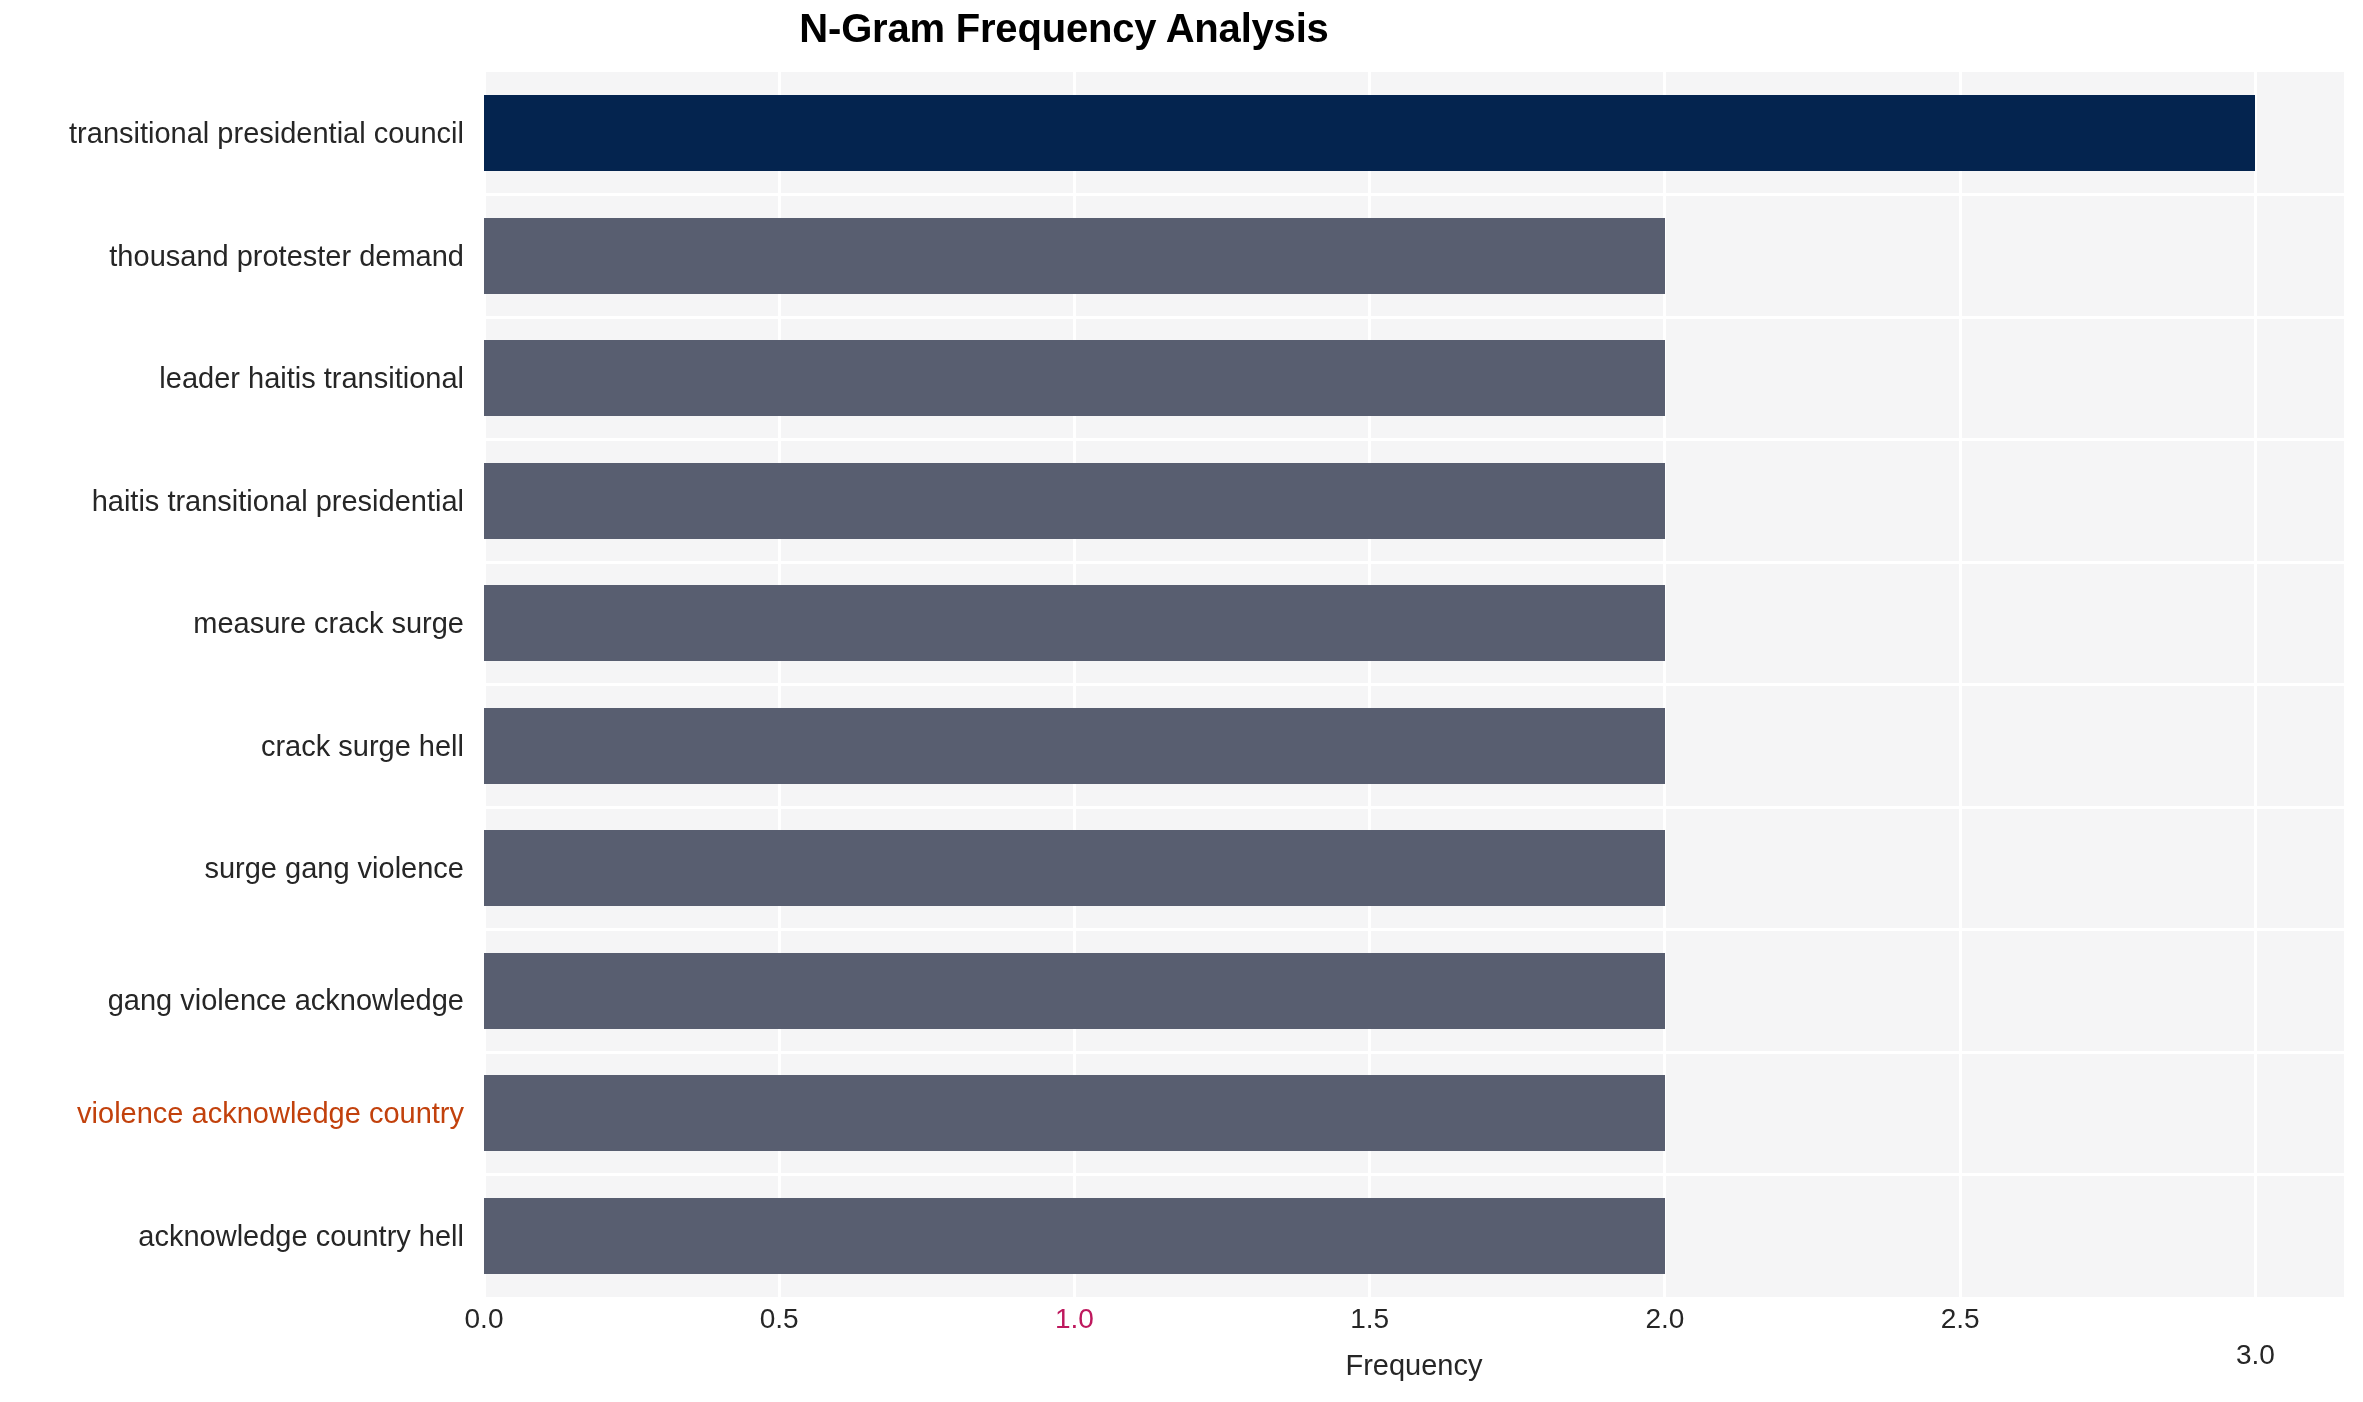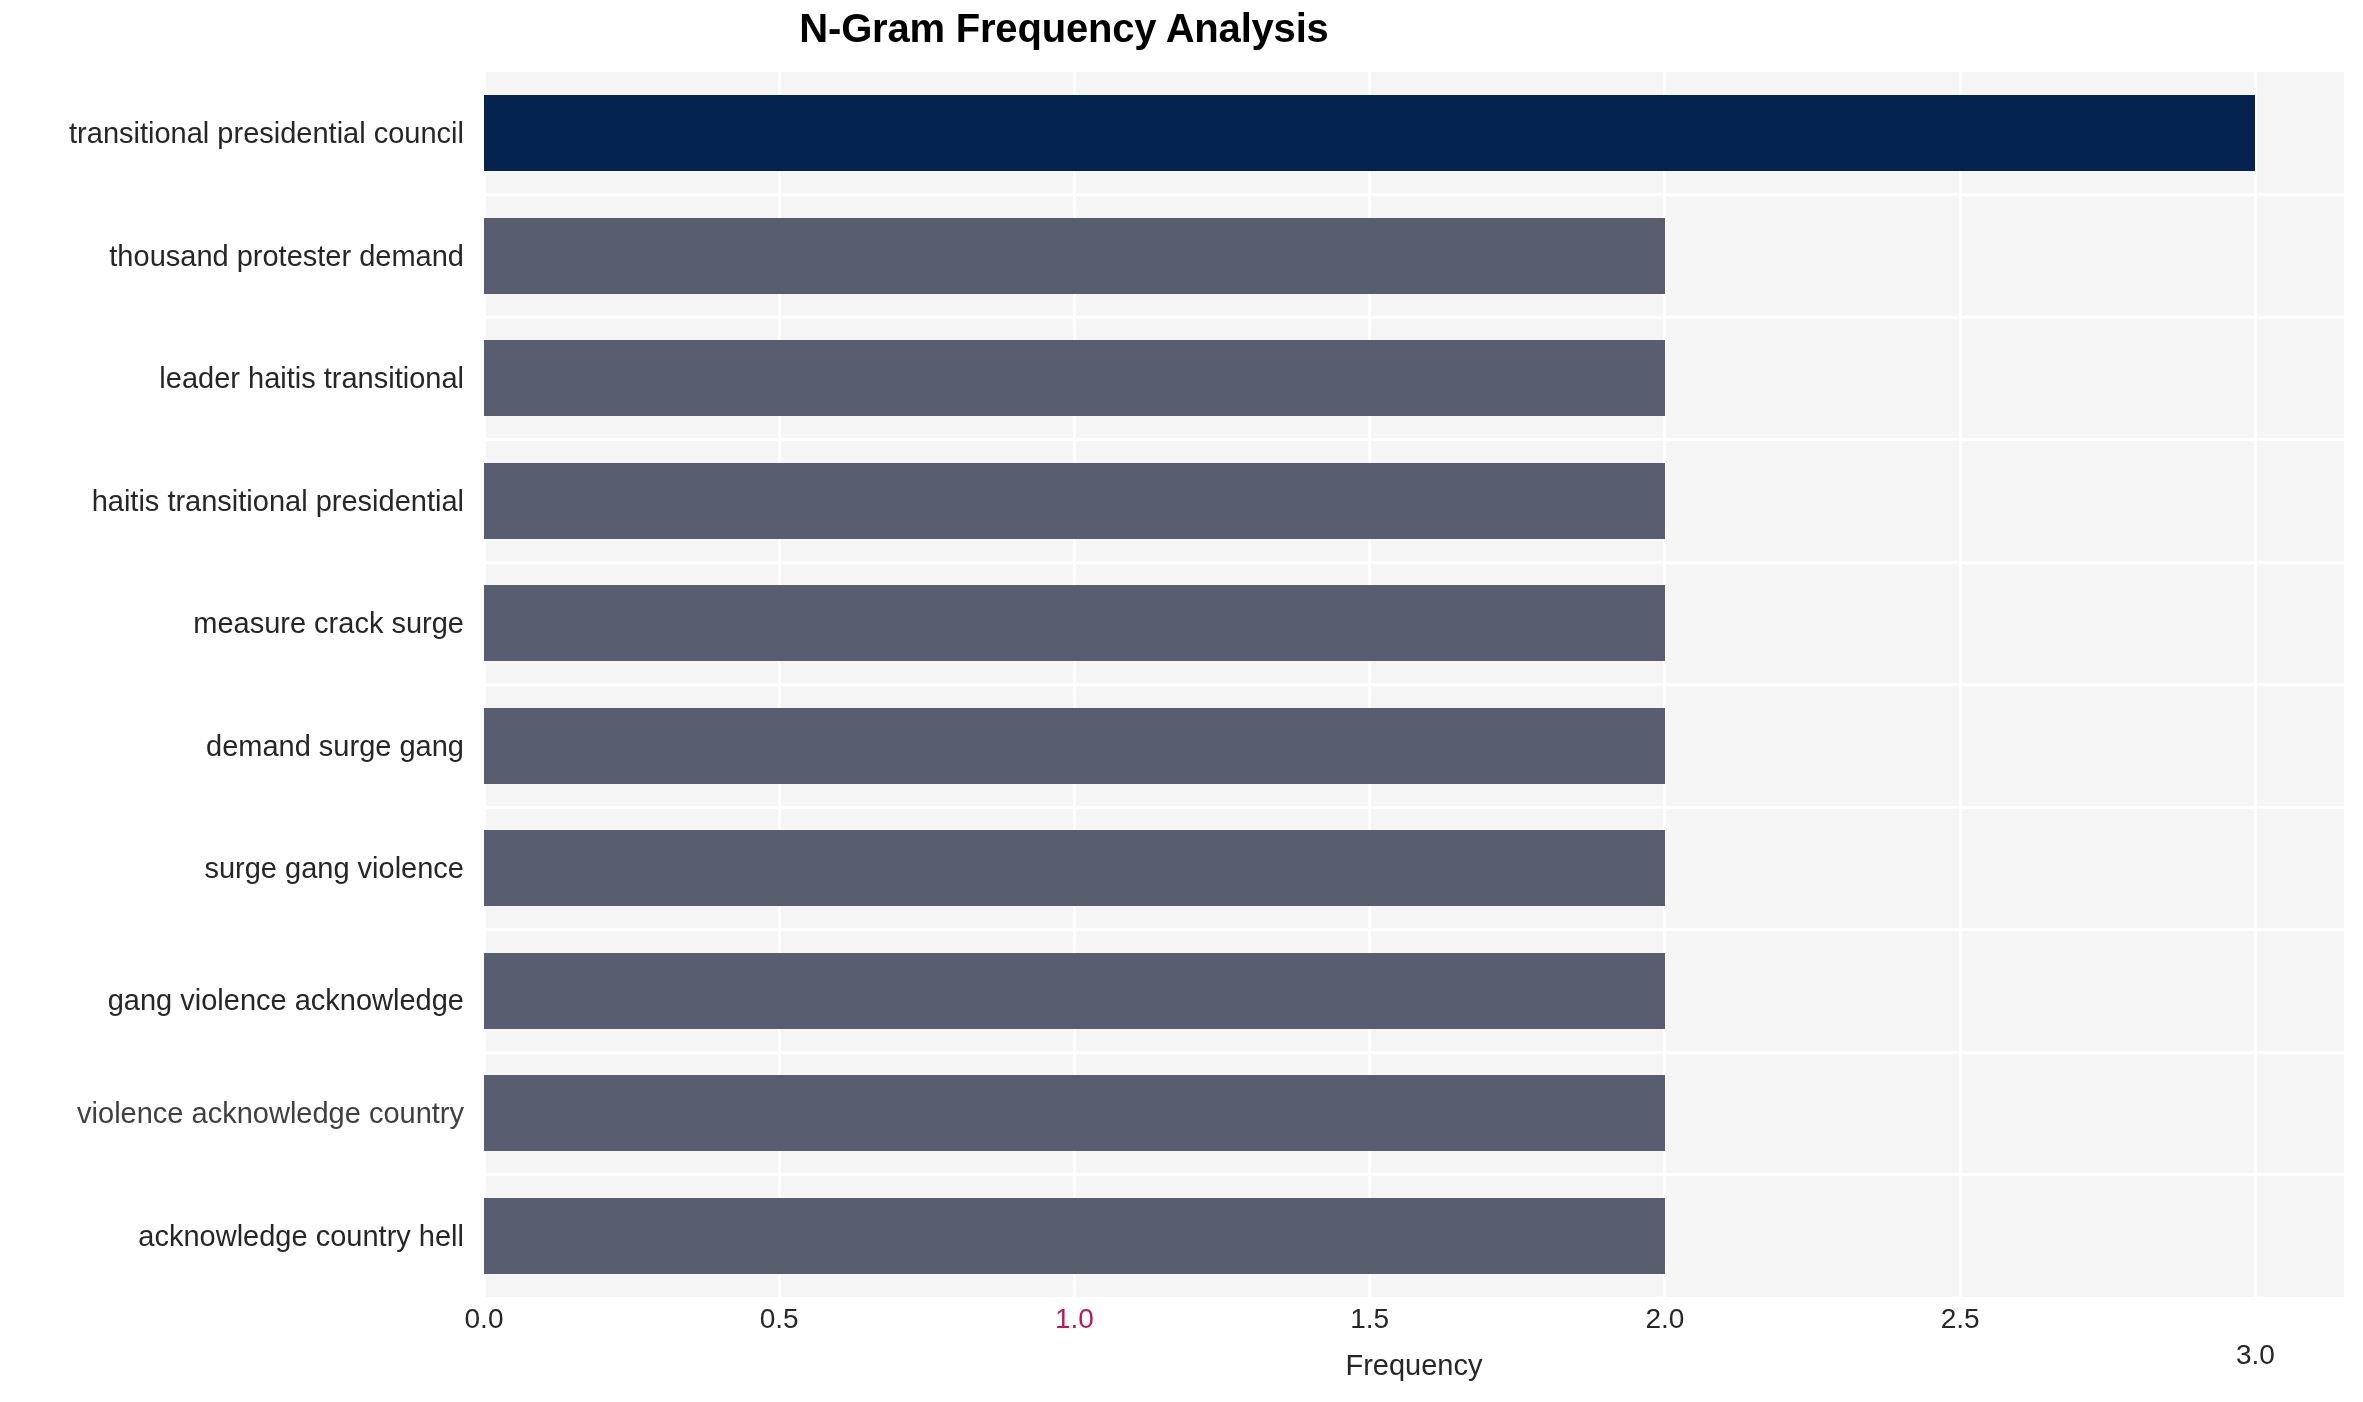--- a/index.html
+++ b/index.html
@@ -131,24 +131,24 @@
 <div id="figure">
 
   <div id="chart-title">N-Gram Frequency Analysis</div>
 
   <div id="ylabels">
       <div class="ylabel" style="top: 44.25px; color: rgb(38, 38, 38);">transitional presidential council</div>
       <div class="ylabel" style="top: 166.75px; color: rgb(38, 38, 38);">thousand protester demand</div>
       <div class="ylabel" style="top: 289.25px; color: rgb(38, 38, 38);">leader haitis transitional</div>
       <div class="ylabel" style="top: 411.75px; color: rgb(38, 38, 38);">haitis transitional presidential</div>
       <div class="ylabel" style="top: 534.25px; color: rgb(38, 38, 38);">measure crack surge</div>
-      <div class="ylabel" style="top: 656.75px; color: rgb(38, 38, 38);">demand surge gang</div>
+      <div class="ylabel" style="top: 656.75px; color: rgb(38, 38, 38);">crack surge hell</div>
       <div class="ylabel" style="top: 779.25px; color: rgb(38, 38, 38);">surge gang violence</div>
       <div class="ylabel" style="top: 911px; color: rgb(38, 38, 38);">gang violence acknowledge</div>
-      <div class="ylabel" style="top: 1024.25px; color: #404040;">violence acknowledge country</div>
+      <div class="ylabel" style="top: 1024.25px; color: #c2410c;">violence acknowledge country</div>
       <div class="ylabel" style="top: 1146.75px; color: rgb(38, 38, 38);">acknowledge country hell</div>
     </div>
 
   <div id="plot-area">
     <div id="grid-layer">
         <div class="vgrid" style="left: -1.5px; background: rgb(255, 255, 255);"></div>
         <div class="vgrid" style="left: 293.738px; background: rgb(255, 255, 255);"></div>
         <div class="vgrid" style="left: 588.976px; background: rgb(255, 255, 255);"></div>
         <div class="vgrid" style="left: 884.214px; background: rgb(255, 255, 255);"></div>
         <div class="vgrid" style="left: 1179.45px; background: rgb(255, 255, 255);"></div>

